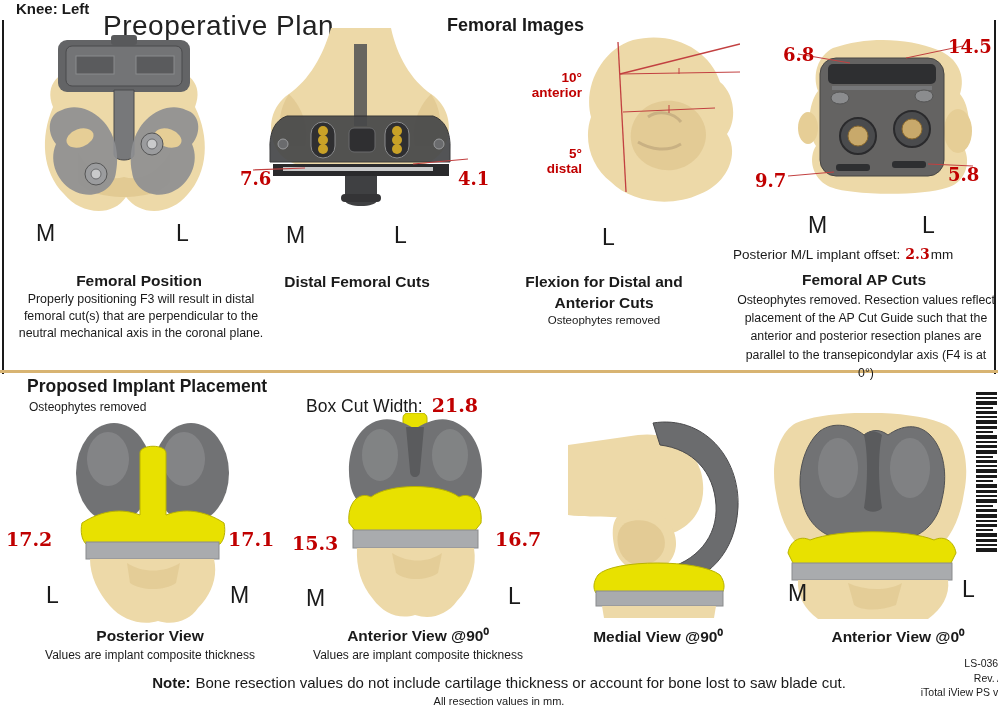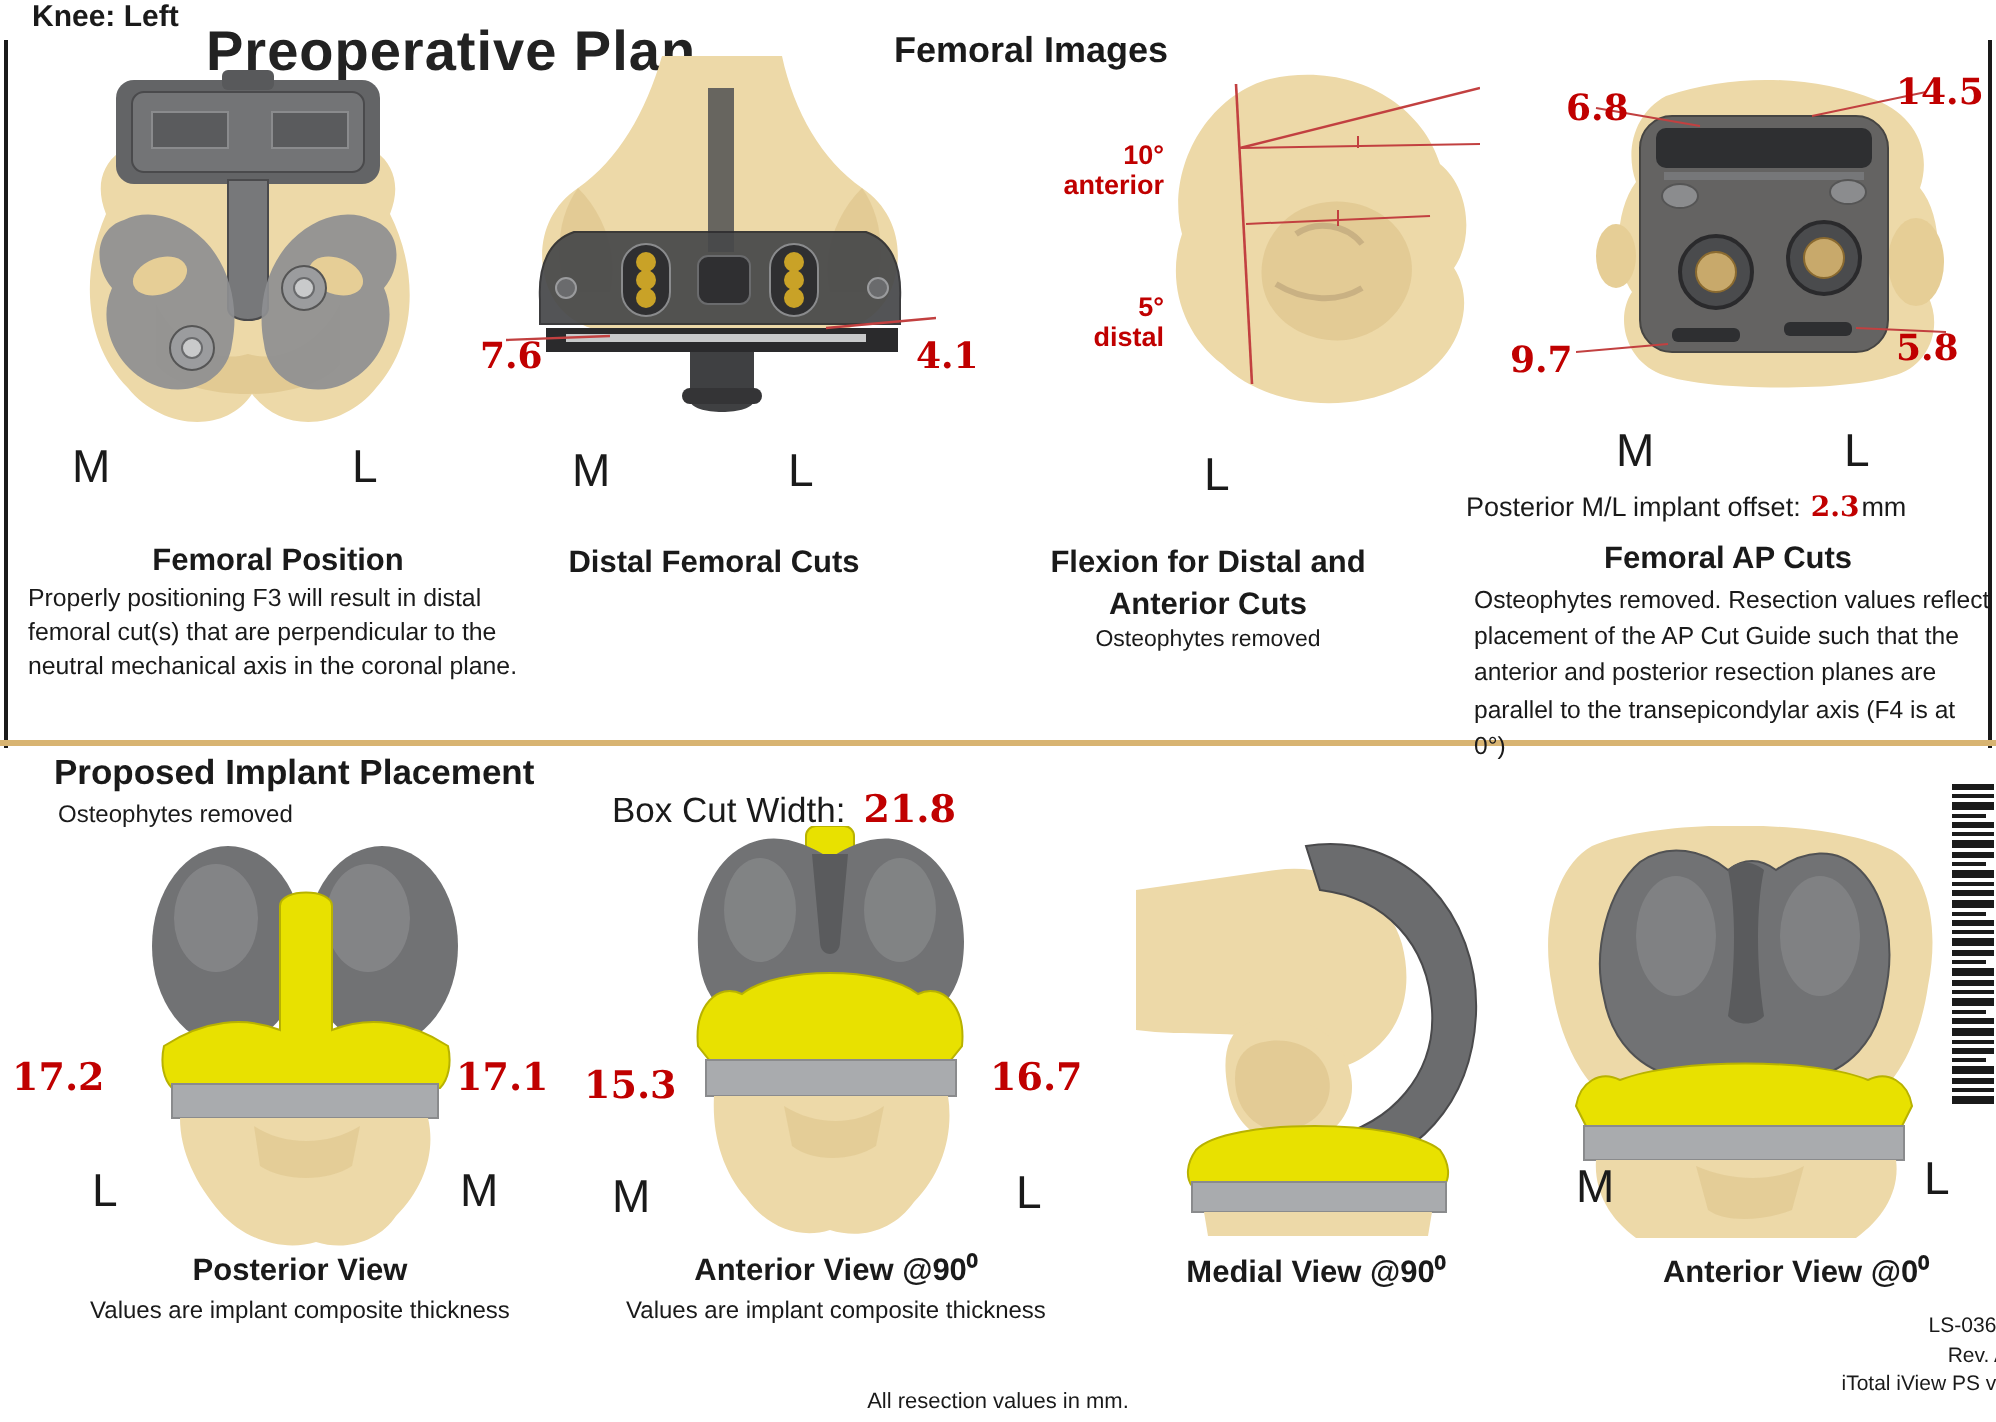--- a/index.html
+++ b/index.html
@@ -2,30 +2,30 @@
 <html><head>
 <meta charset="utf-8">
 <style>
   html,body{margin:0;padding:0;background:#fff;}
   #page{position:relative;width:998px;height:711px;background:#fff;overflow:hidden;
         font-family:"Liberation Sans",sans-serif;color:#1a1a1a;}
   .abs{position:absolute;}
   .vline{background:#1a1a1a;width:2px;}
   .sep{background:#D8B472;height:3px;}
   .knee{font-size:15px;font-weight:bold;}
-  .preop{font-size:28px;font-weight:700;color:#222;letter-spacing:.5px;}
+  .preop{font-size:28px;font-weight:400;color:#222;letter-spacing:.5px;}
   .sect-title{font-size:18px;font-weight:bold;margin-left:15px;}
   .ml{font-size:23px;color:#1a1a1a;}
   .redval{font-family:"DejaVu Serif",serif;font-weight:bold;color:#C00000;font-size:18px;}
   .redval-lg{font-family:"DejaVu Serif",serif;font-weight:bold;color:#C00000;font-size:19px;}
   .deg{font-family:"Liberation Sans",sans-serif;font-weight:bold;color:#C00000;
        font-size:13.5px;line-height:1.12;text-align:right;}
   .cap{font-size:15.5px;font-weight:bold;text-align:center;line-height:1.35;}
   .sub{font-size:12px;text-align:center;}
-  .desc{font-size:12.4px;line-height:1.38;text-align:left;}
+  .desc{font-size:12.4px;line-height:1.38;text-align:center;}
   .offset{font-size:13.5px;}
   .offset .val{font-family:"DejaVu Serif",serif;font-weight:bold;color:#C00000;
                font-size:14px;margin:0 1px 0 5px;}
   .boxcut{font-size:17.5px;display:flex;align-items:baseline;gap:9px;}
   .sec2t{font-size:17.5px;font-weight:bold;}
   .note{font-size:15px;text-align:center;width:998px;}
   .note b{margin-right:5px;}
   .units{font-size:11px;text-align:center;width:998px;}
   .meta{font-size:10.5px;line-height:14.5px;text-align:right;white-space:nowrap;}
 </style>
@@ -249,20 +249,23 @@
     <path fill="#5A5B5D" d="M96,22 C100,40 100,70 96,95 C100,100 110,100 114,95 C110,70 110,40 114,22 C108,17 100,17 96,22 Z"></path>
     <path fill="#E8E100" stroke="#B8B200" d="M20,140 C22,128 32,122 42,127 C70,116 140,116 166,127 C176,122 186,128 188,140 L182,152 L26,152 Z"></path>
     <rect x="24" y="150" width="160" height="17" fill="#A9ABAE" stroke="#8a8b8d"></rect>
     <path fill="#EDD9A8" d="M30,167 L180,167 C182,182 174,196 160,206 L50,206 C36,196 29,182 30,167 Z"></path>
     <path fill="#D9BE82" opacity="0.45" d="M80,170 C98,178 120,178 134,170 L128,192 C112,198 94,198 86,192 Z"></path>
   </svg>
   <div class="abs ml" style="left:788px;top:580px;">M</div>
   <div class="abs ml" style="left:962px;top:576px;">L</div>
   <div class="abs cap" style="left:798px;top:627px;width:200px;">Anterior View @0⁰</div>
 
+  <div class="abs note" style="left:0;top:674px;">
+    <b>Note:</b><span>Bone resection values do not include cartilage thickness or account for bone lost to saw blade cut.</span>
+  </div>
   <div class="abs units" style="left:0;top:695px;">All resection values in mm.</div>
   <div class="abs meta" style="right:-6px;top:656px;">
     <div>LS-0367</div>
     <div>Rev. A</div>
     <div>iTotal iView PS v1</div>
   </div>
 
 </div>
 
 </body></html>

